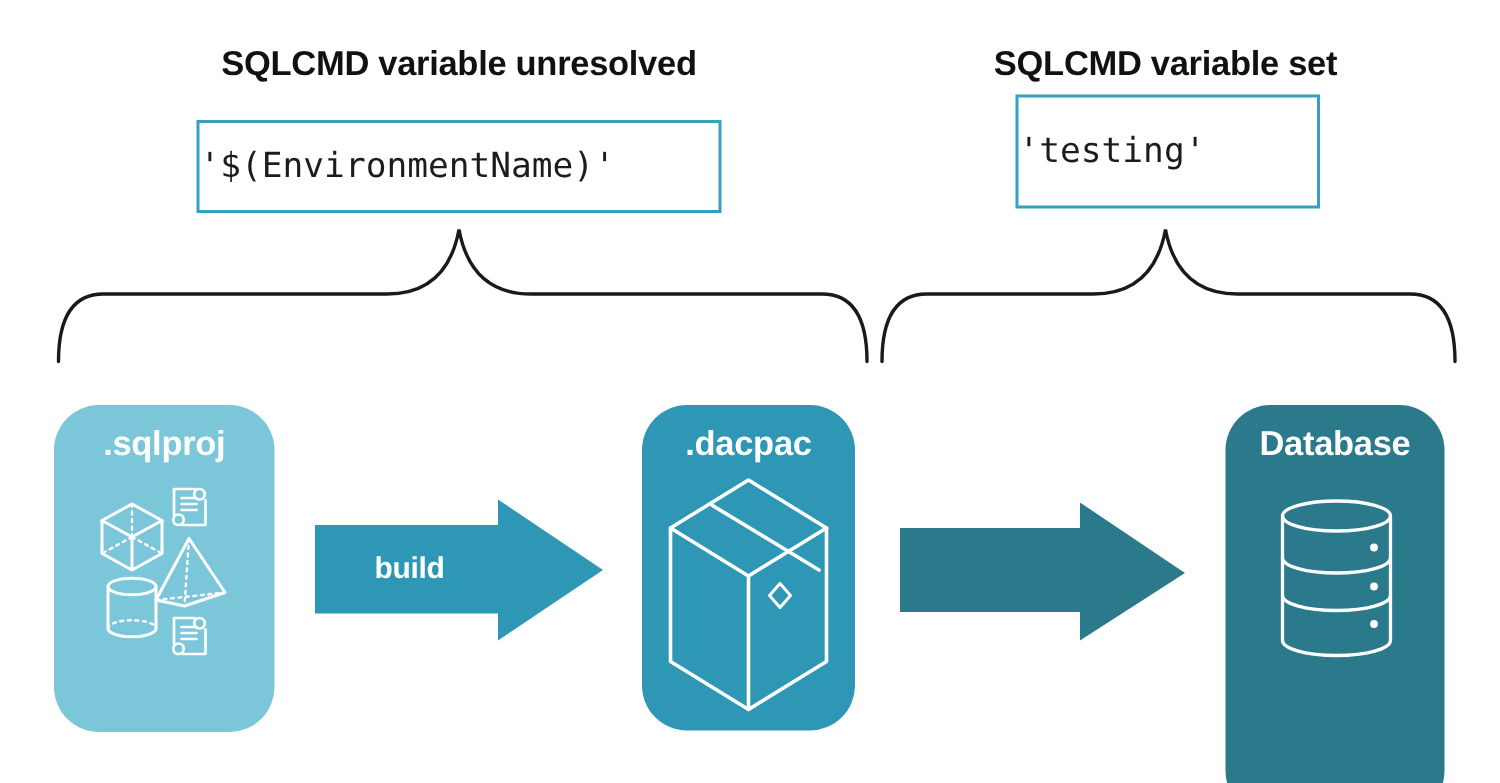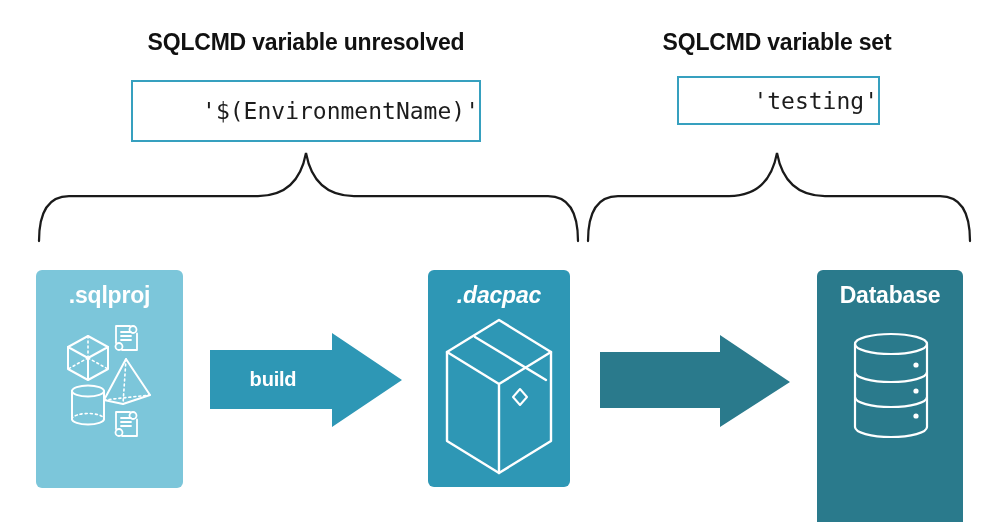--- a/index.html
+++ b/index.html
@@ -8,29 +8,29 @@
     background: #ffffff; overflow: hidden;
     font-family: "Liberation Sans", sans-serif;
   }
   .abs { position: absolute; }
   .heading {
     font-size: 23px; font-weight: bold; color: #111111;
     text-align: center; letter-spacing: -0.2px; line-height: 30px;
   }
   .codebox {
     background: #ffffff; border: 2px solid #36a0bf;
-    display: flex; align-items: center; justify-content: flex-end;
+    display: flex; align-items: center; justify-content: flex-start;
     box-sizing: border-box;
   }
   .codetext {
     font-family: "DejaVu Sans Mono", monospace;
     font-size: 23px; color: #1c1c1c; white-space: pre;
   }
   .node {
-    border-radius: 6px; box-sizing: border-box;
+    border-radius: 30px; box-sizing: border-box;
     display: flex; justify-content: center;
   }
   .node-label {
     font-size: 23px; font-weight: bold; color: #ffffff;
     text-align: center; margin-top: 12px; letter-spacing: -0.2px;
   }
   .arrow-label {
     font-size: 20px; font-weight: bold; color: #ffffff;
     display: flex; align-items: center; justify-content: center;
     letter-spacing: -0.2px;
@@ -42,21 +42,21 @@
 <body>
 
 <div class="canvas">
 
   <div class="abs heading" style="left: 577px; top: 27px; width: 400px; color: rgb(17, 17, 17);">SQLCMD variable set</div>
   <div class="abs heading" style="left: 56px; top: 27px; width: 500px; color: rgb(17, 17, 17);">SQLCMD variable unresolved</div>
 
   <div class="abs codebox" style="left: 131px; top: 80px; width: 350px; height: 62px; border-color: rgb(54, 160, 191);">
     <span class="codetext" style="color: rgb(28, 28, 28);">'$(EnvironmentName)'</span>
   </div>
-  <div class="abs codebox" style="left: 677px; top: 76px; width: 203px; height: 49px; border-color: rgb(54, 160, 191);">
+  <div class="abs codebox" style="left: 677px; top: 63px; width: 203px; height: 76px; border-color: rgb(54, 160, 191);">
     <span class="codetext" style="color: rgb(28, 28, 28);">'testing'</span>
   </div>
 
   <svg class="abs" style="left:0; top:0;" width="1000" height="522">
     <g fill="none" stroke-width="2.25" stroke-linecap="round" style="stroke: rgb(26, 26, 26);">
       <path d="M 39 241 Q 39 196 69 196 L 258 196 Q 298 196 306 153 Q 314 196 354 196 L 548 196 Q 578 196 578 241"></path>
       <path d="M 588 241 Q 588 196 618 196 L 729 196 Q 769 196 777 153 Q 785 196 825 196 L 940 196 Q 970 196 970 241"></path>
     </g>
   </svg>
 
@@ -99,21 +99,21 @@
         </g>
       </g>
     </svg>
   </div>
 
   <svg class="abs" style="left:210px; top:333px;" width="194" height="95">
     <polygon points="0,17 122,17 122,0 192,47 122,94 122,76 0,76" style="fill: rgb(46, 151, 181);"></polygon>
   </svg>
   <div class="abs arrow-label" style="left:210px; top:350px; width:126px; height:59px;">build</div>
 
-  <div class="abs node" style="left: 428px; top: 270px; width: 142px; height: 217px; background-color: rgb(46, 151, 181); font-style: italic;">
+  <div class="abs node" style="left: 428px; top: 270px; width: 142px; height: 217px; background-color: rgb(46, 151, 181);">
     <div class="node-label">.dacpac</div>
     <svg class="abs" style="left:0; top:0;" width="142" height="217">
       <g class="icon-stroke" stroke-width="2.4" style="stroke: rgb(255, 255, 255);">
         <polygon points="71,50 123,82 123,171 71,203 19,171 19,82"></polygon>
         <path d="M 19 82 L 71 114 L 123 82 M 71 114 L 71 203"></path>
         <path d="M 47 67 L 118 110"></path>
         <polygon points="92,119 99,127 92,135 85,127" stroke-width="2"></polygon>
       </g>
     </svg>
   </div>

